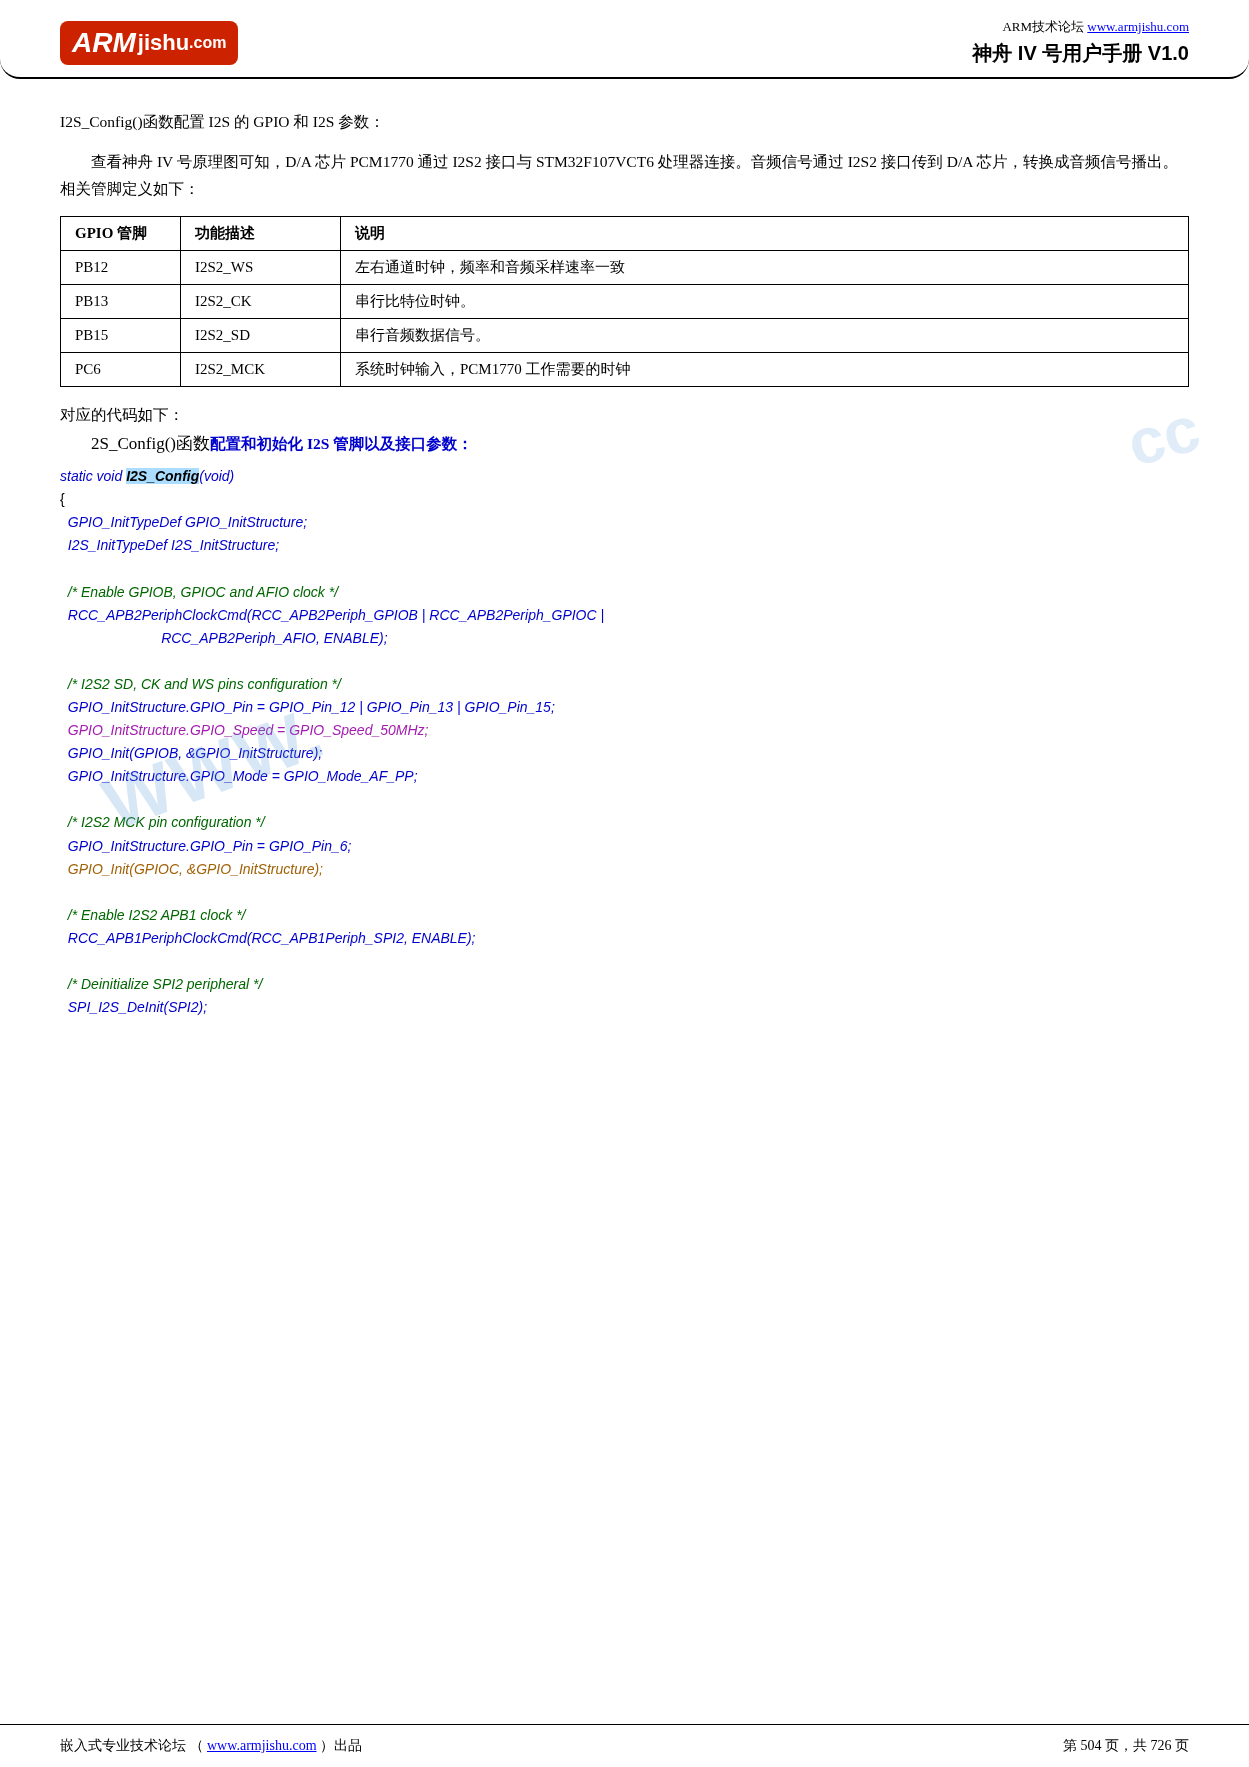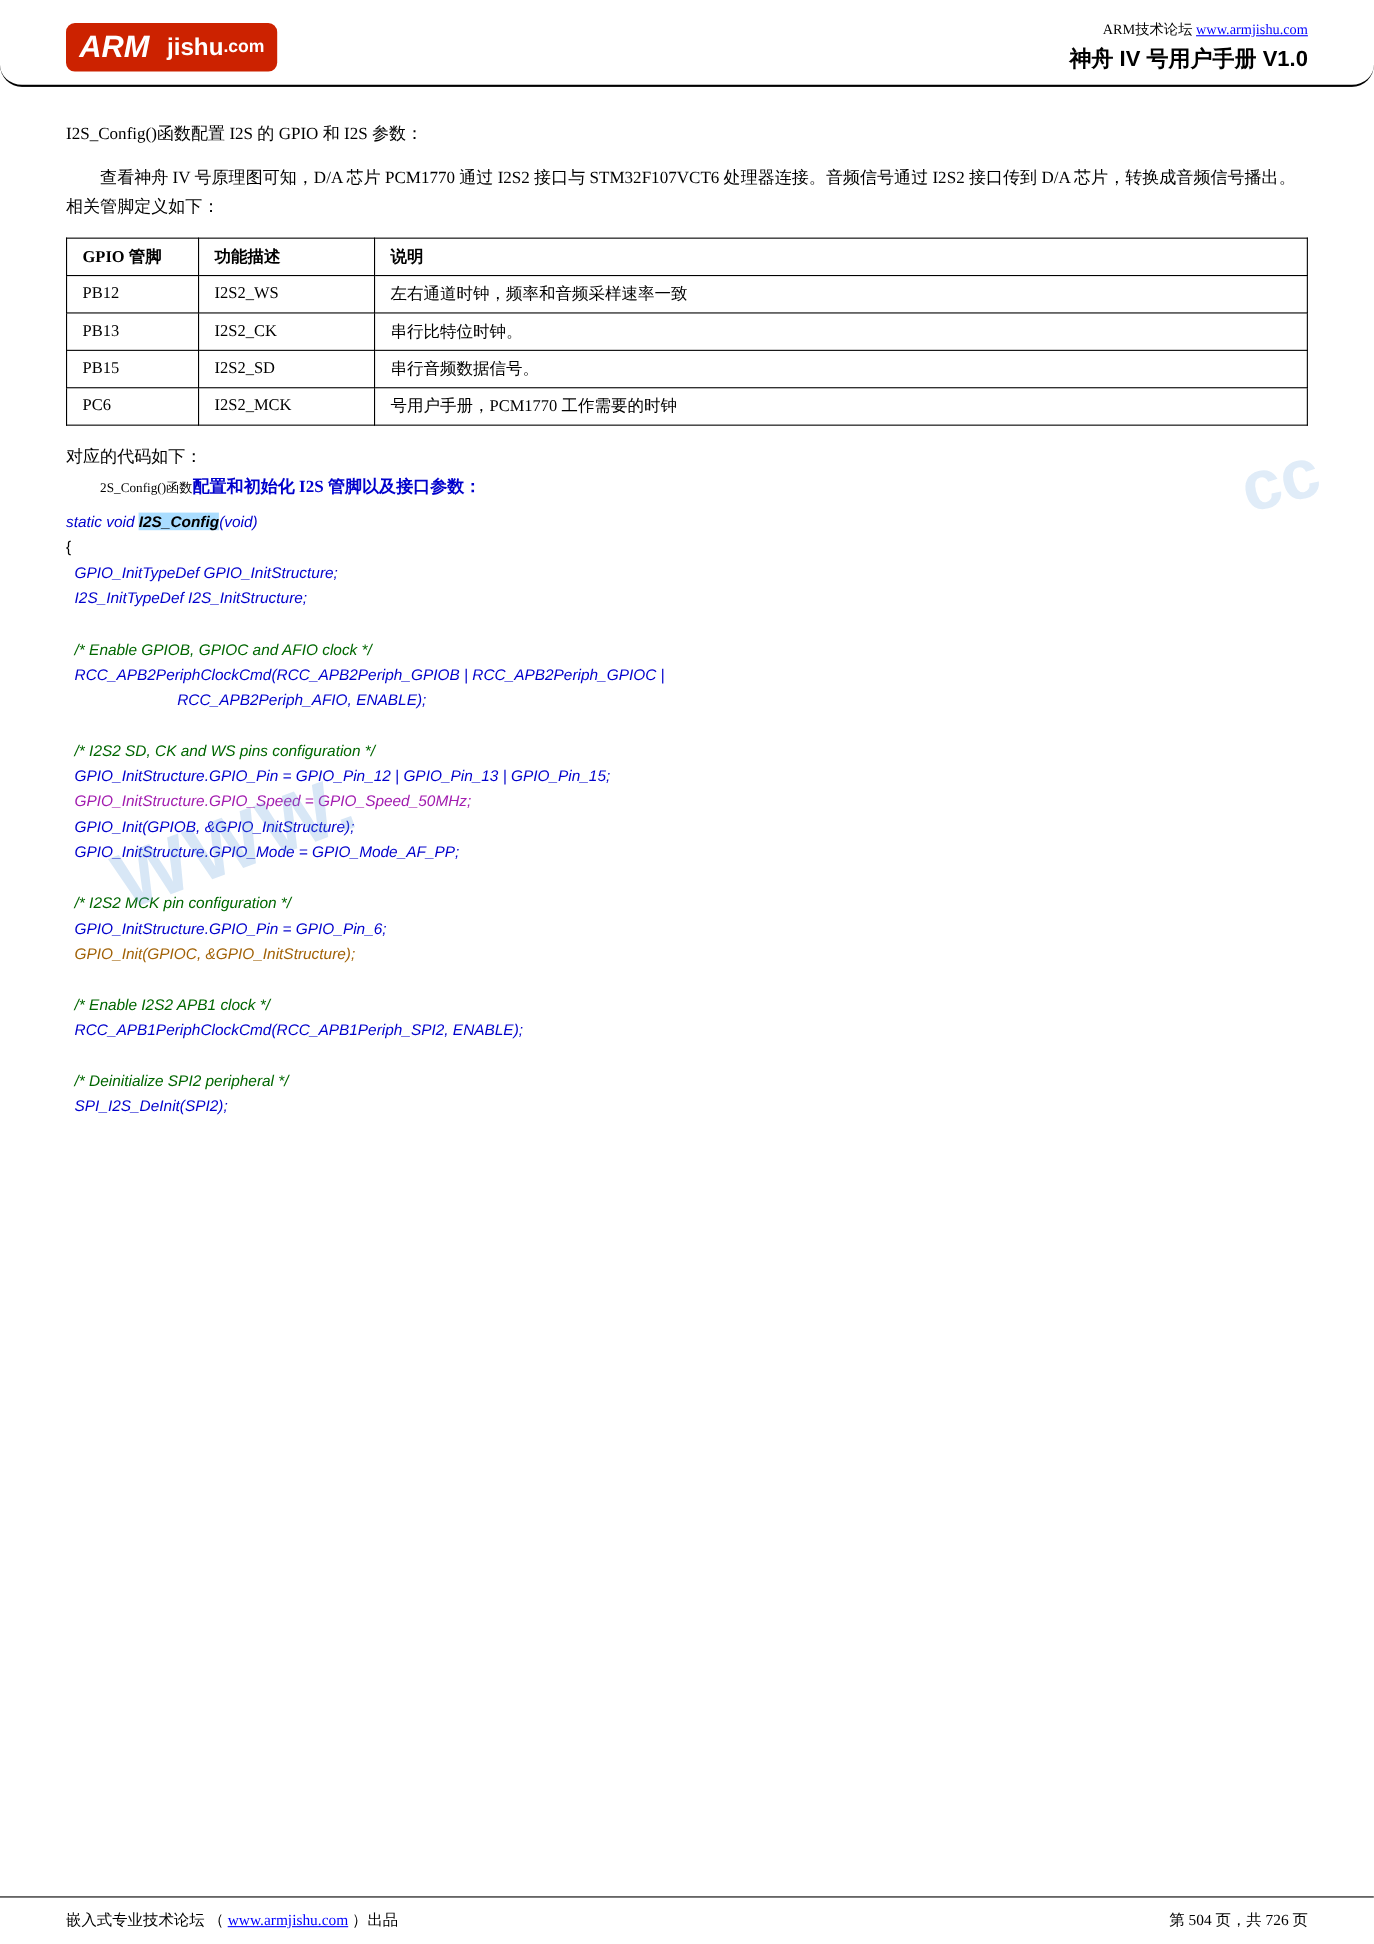--- a/index.html
+++ b/index.html
@@ -50,21 +50,21 @@
       font-style: italic;
       color: #fff;
       font-family: Arial, sans-serif;
     }
 
     .logo-jishu {
       font-size: 22px;
       font-weight: 700;
       color: #fff;
       font-family: Arial, sans-serif;
-      margin-left: 16px;
+      margin-left: 2px;
     }
 
     .logo-com {
       font-size: 16px;
       font-weight: 600;
       color: #fff;
       font-family: Arial, sans-serif;
     }
 
     .header-right {
@@ -260,29 +260,29 @@
             <td>串行比特位时钟。</td>
           </tr>
           <tr>
             <td>PB15</td>
             <td>I2S2_SD</td>
             <td>串行音频数据信号。</td>
           </tr>
           <tr>
             <td>PC6</td>
             <td>I2S2_MCK</td>
-            <td>号用户手册，PCM1770 工作需要的时钟</td>
+            <td>系统时钟输入，PCM1770 工作需要的时钟</td>
           </tr>
         </tbody>
     </table>
 
     <p class="code-intro">对应的代码如下：</p>
 
     <p class="code-bold-blue">
-      <span style="font-weight:normal;color:#000;">　　</span><span style="font-weight:normal;color:#000;font-size:12px;">2S_Config()函数</span><span style="font-weight:bold;color:#0000cc;">配置和初始化 I2S 管脚以及接口参数：</span>
+      <span style="font-weight:normal;color:#000;">　　</span><span style="font-weight:normal;color:#000;font-size:17px;">2S_Config()函数</span><span style="font-weight:bold;color:#0000cc;">配置和初始化 I2S 管脚以及接口参数：</span>
     </p>
 
     <div class="code-block">
       <span class="code-line"><span style="color:#0000cc;font-style:italic;">static void </span><span style="background:#aaddff;font-weight:bold;font-style:italic;color:#000;">I2S_Config</span><span style="color:#0000cc;font-style:italic;">(void)</span></span>
       <span class="code-line"><span style="color:#000;">{</span></span>
       <span class="code-line"><span style="color:#0000cc;font-style:italic;">  GPIO_InitTypeDef GPIO_InitStructure;</span></span>
       <span class="code-line"><span style="color:#0000cc;font-style:italic;">  I2S_InitTypeDef I2S_InitStructure;</span></span>
       <span class="code-line"> </span>
       <span class="code-line"><span style="color:#006600;font-style:italic;">  /* Enable GPIOB, GPIOC and AFIO clock */</span></span>
       <span class="code-line"><span style="color:#0000cc;font-style:italic;">  RCC_APB2PeriphClockCmd(RCC_APB2Periph_GPIOB | RCC_APB2Periph_GPIOC |</span></span>

